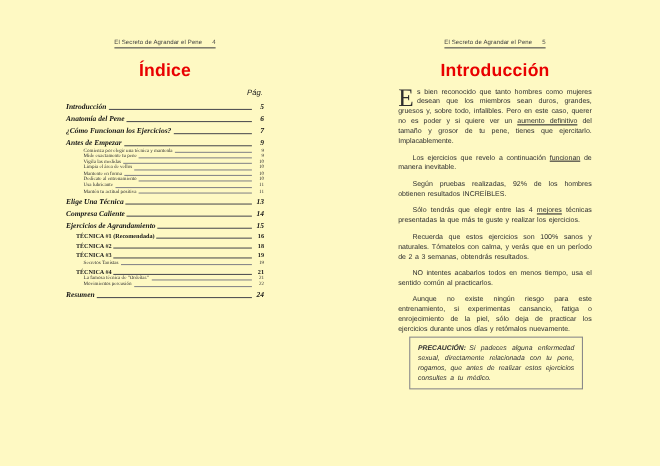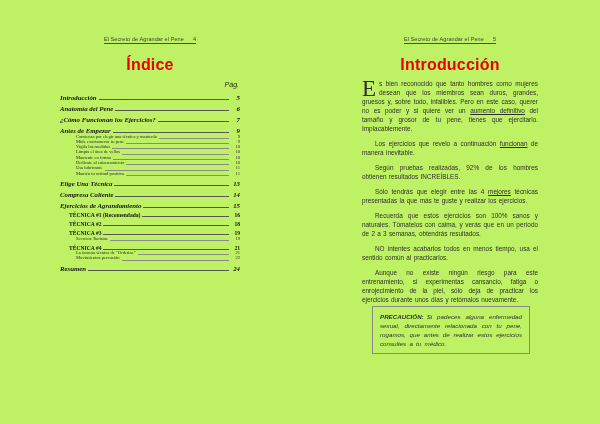--- a/index.html
+++ b/index.html
@@ -1,18 +1,18 @@
 <!DOCTYPE html>
 <html><head>
 <meta charset="utf-8">
 <style>
   * { margin:0; padding:0; box-sizing:border-box; }
   html,body { background:#ffffff; }
   body { font-family:"Liberation Sans", sans-serif; }
-  .canvas { position:relative; width:600px; height:424px; background:#bef264; overflow:hidden; }
+  .canvas { position:relative; width:600px; height:424px; background:#fef9c3; overflow:hidden; }
 
   .page { position:absolute; top:0; height:100%; }
   .page-left  { left:60px;  width:180px; }
   .page-right { left:362px; width:176px; }
 
   .running-header { position:absolute; top:36px; left:0; right:0; text-align:center;
     font-size:5.5px; color:#3c3c3c; letter-spacing:0.1px; }
   .hdr-inner { display:inline-block; border-bottom:1px solid #4a4a4a; padding-bottom:1px; }
   .hdr-num { margin-left:9px; }
 

